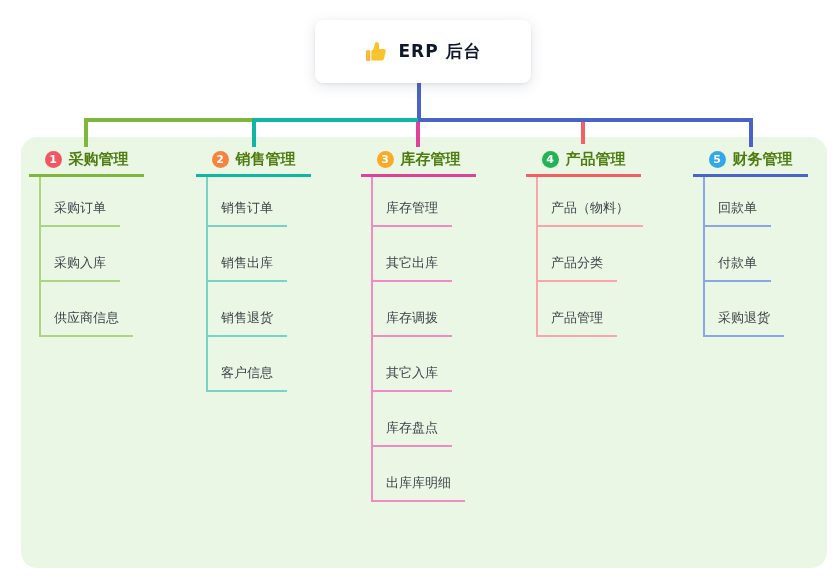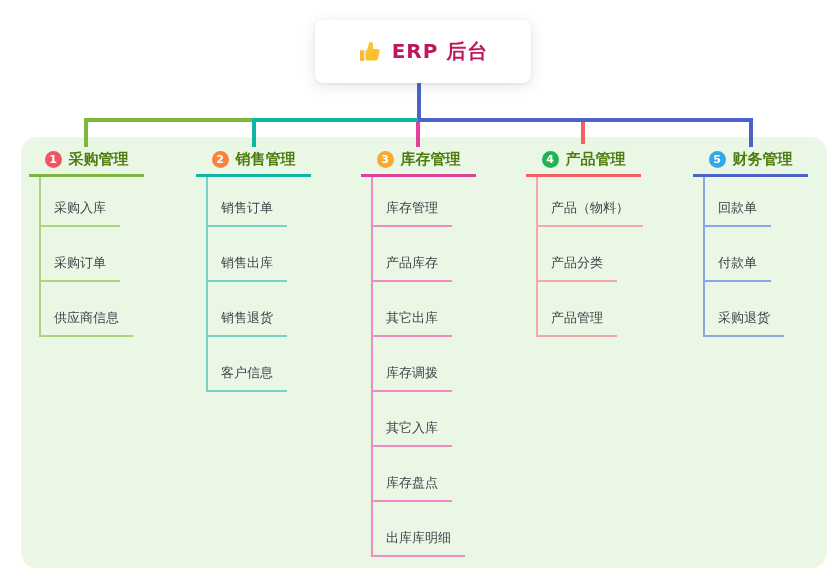--- a/index.html
+++ b/index.html
@@ -8,21 +8,21 @@
   #stage { position: relative; width: 839px; height: 588px; background: #ffffff; }
 
   
   .root-node {
     position: absolute; left: 315px; top: 20px; width: 216px; height: 63px;
     background: #ffffff; border-radius: 8px;
     box-shadow: 0 3px 14px rgba(60,70,90,0.14), 0 1px 3px rgba(60,70,90,0.08);
     display: flex; align-items: center; justify-content: center; gap: 10px;
   }
   .root-node .thumb { width: 24px; height: 24px; display: inline-flex; }
-  .root-title { font-size: 20px; font-weight: 600; color: #be185d; letter-spacing: 1px; }
+  .root-title { font-size: 17px; font-weight: 600; color: #0f172a; letter-spacing: 1px; }
 
   
   .line { position: absolute; }
   .stem        { left: 417px; top: 83px;  width: 4px;  height: 39px; }
   .rail-green  { left: 84px;  top: 118px; width: 170px; height: 4px; }
   .rail-teal   { left: 254px; top: 118px; width: 164px; height: 4px; }
   .rail-blue   { left: 418px; top: 118px; width: 335px; height: 4px; }
   .drop-1 { left: 84px;  top: 118px; width: 4px; height: 29px; }
   .drop-2 { left: 252px; top: 118px; width: 4px; height: 29px; }
   .drop-3 { left: 416px; top: 122px; width: 4px; height: 25px; }
@@ -90,22 +90,22 @@
     <span class="root-title">ERP 后台</span>
   </div>
 
   <div id="branches">
   <div class="branch" style="--badge: #f25662; --line: #7db83c; --light: #abd57e;">
     <div class="branch-header">
       <span class="badge">1</span>
       <span class="branch-title">采购管理</span>
     </div>
     <div class="children">
+          <div class="child">采购订单</div>
           <div class="child">采购入库</div>
-          <div class="child">采购订单</div>
           <div class="child">供应商信息</div>
         </div>
   </div>
 
   <div class="branch" style="--badge: #f9823f; --line: #10b5a3; --light: #79d2c5;">
     <div class="branch-header">
       <span class="badge">2</span>
       <span class="branch-title">销售管理</span>
     </div>
     <div class="children">
@@ -116,21 +116,20 @@
         </div>
   </div>
 
   <div class="branch" style="--badge: #fba928; --line: #e0419b; --light: #f08cc4;">
     <div class="branch-header">
       <span class="badge">3</span>
       <span class="branch-title">库存管理</span>
     </div>
     <div class="children">
           <div class="child">库存管理</div>
-          <div class="child">产品库存</div>
           <div class="child">其它出库</div>
           <div class="child">库存调拨</div>
           <div class="child">其它入库</div>
           <div class="child">库存盘点</div>
           <div class="child">出库库明细</div>
         </div>
   </div>
 
   <div class="branch" style="--badge: #22b355; --line: #f35f63; --light: #f7a6aa;">
     <div class="branch-header">

